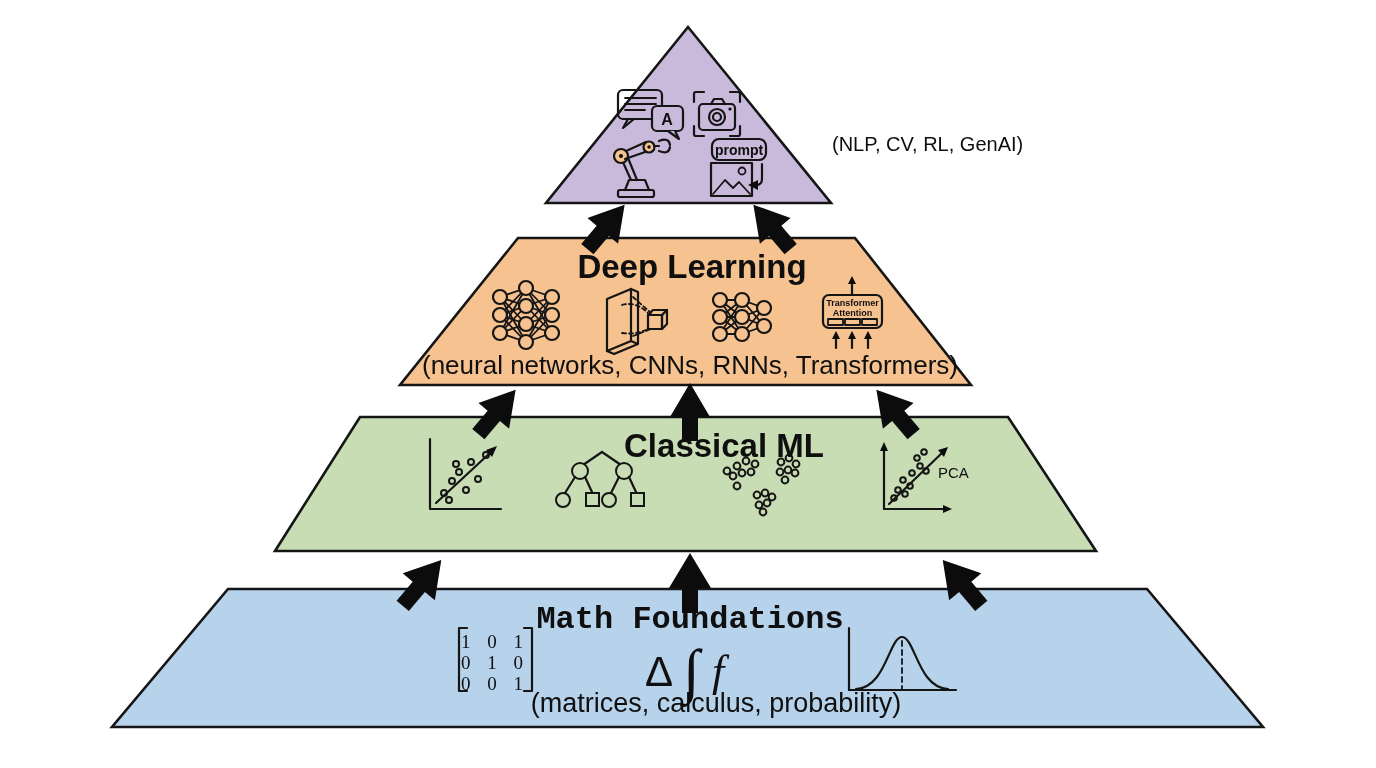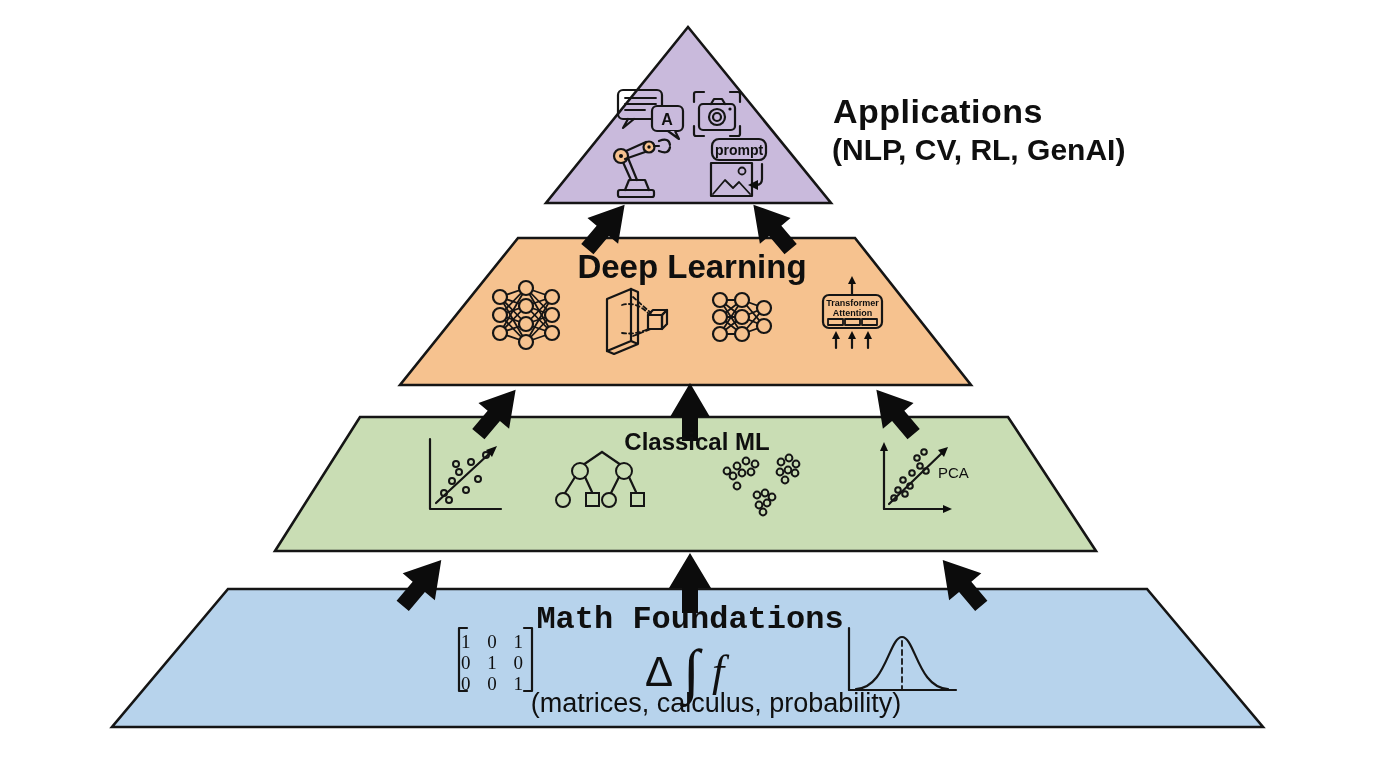--- a/index.html
+++ b/index.html
@@ -3,24 +3,24 @@
 <meta charset="utf-8">
 <style>
   html,body{margin:0;padding:0;background:#ffffff;}
   .canvas{position:relative;width:1376px;height:768px;background:#ffffff;overflow:hidden;
           font-family:"Liberation Sans", sans-serif;color:#0f0f0f;}
   .stage{position:absolute;left:0;top:0;}
   .txt{position:absolute;white-space:nowrap;line-height:1.05;color:#0f0f0f;}
   .t-center{transform:translateX(-50%);text-align:left;}
   .title{font-weight:bold;}
   .app-title{left:833px;top:94px;font-size:34px;letter-spacing:.5px;}
-  .app-sub{left:832px;top:134px;font-size:30px;font-weight:bold;}
+  .app-sub{left:832px;top:134px;font-size:20px;}
   .dl-title{left:692px;top:250px;font-size:33px;}
   .dl-sub{left:690px;top:352px;font-size:26px;}
-  .ml-title{left:697px;top:429px;font-size:24px;}
+  .ml-title{left:724px;top:429px;font-size:33px;}
   .ml-sub{left:687px;top:515px;font-size:26px;}
   .math-title{left:690px;top:603px;font-size:32px;font-family:Liberation Mono, monospace;}
   .math-sub{left:716px;top:689px;font-size:27px;}
   
   .ink{stroke:#151515;fill:none;stroke-width:2.2;stroke-linecap:round;stroke-linejoin:round;}
   .ink-thin{stroke:#151515;fill:none;stroke-width:1.8;stroke-linecap:round;stroke-linejoin:round;}
   .arrow{fill:#0c0c0c;}
   .node-o{fill:#f6c28f;stroke:#151515;stroke-width:2.2;}
   .node-g{fill:#c9ddb4;stroke:#151515;stroke-width:2;}
   .dot{fill:none;stroke:#151515;stroke-width:2;}
@@ -293,23 +293,23 @@
     </g>
 
     <g>
       <line class="ink" x1="849" y1="628" x2="849" y2="690"></line>
       <line class="ink" x1="849" y1="690" x2="956" y2="690"></line>
       <path class="ink" d="M856,689 C886,688 889,637 902,637 C915,637 918,688 948,689"></path>
       <line class="ink-thin" x1="902" y1="641" x2="902" y2="689" stroke-dasharray="5,4"></line>
     </g>
   </svg>
 
-  <div class="txt title app-title">Applications</div>
   <div class="txt app-sub">(NLP, CV, RL, GenAI)</div>
 
   <div class="txt title t-center dl-title">Deep Learning</div>
+  <div class="txt t-center dl-sub">(neural networks, CNNs, RNNs, Transformers)</div>
 
   <div class="txt title t-center ml-title">Classical ML</div>
 
   <div class="txt title t-center math-title">Math Foundations</div>
   <div class="txt t-center math-sub">(matrices, calculus, probability)</div>
 
 </div>
 
 </body></html>

